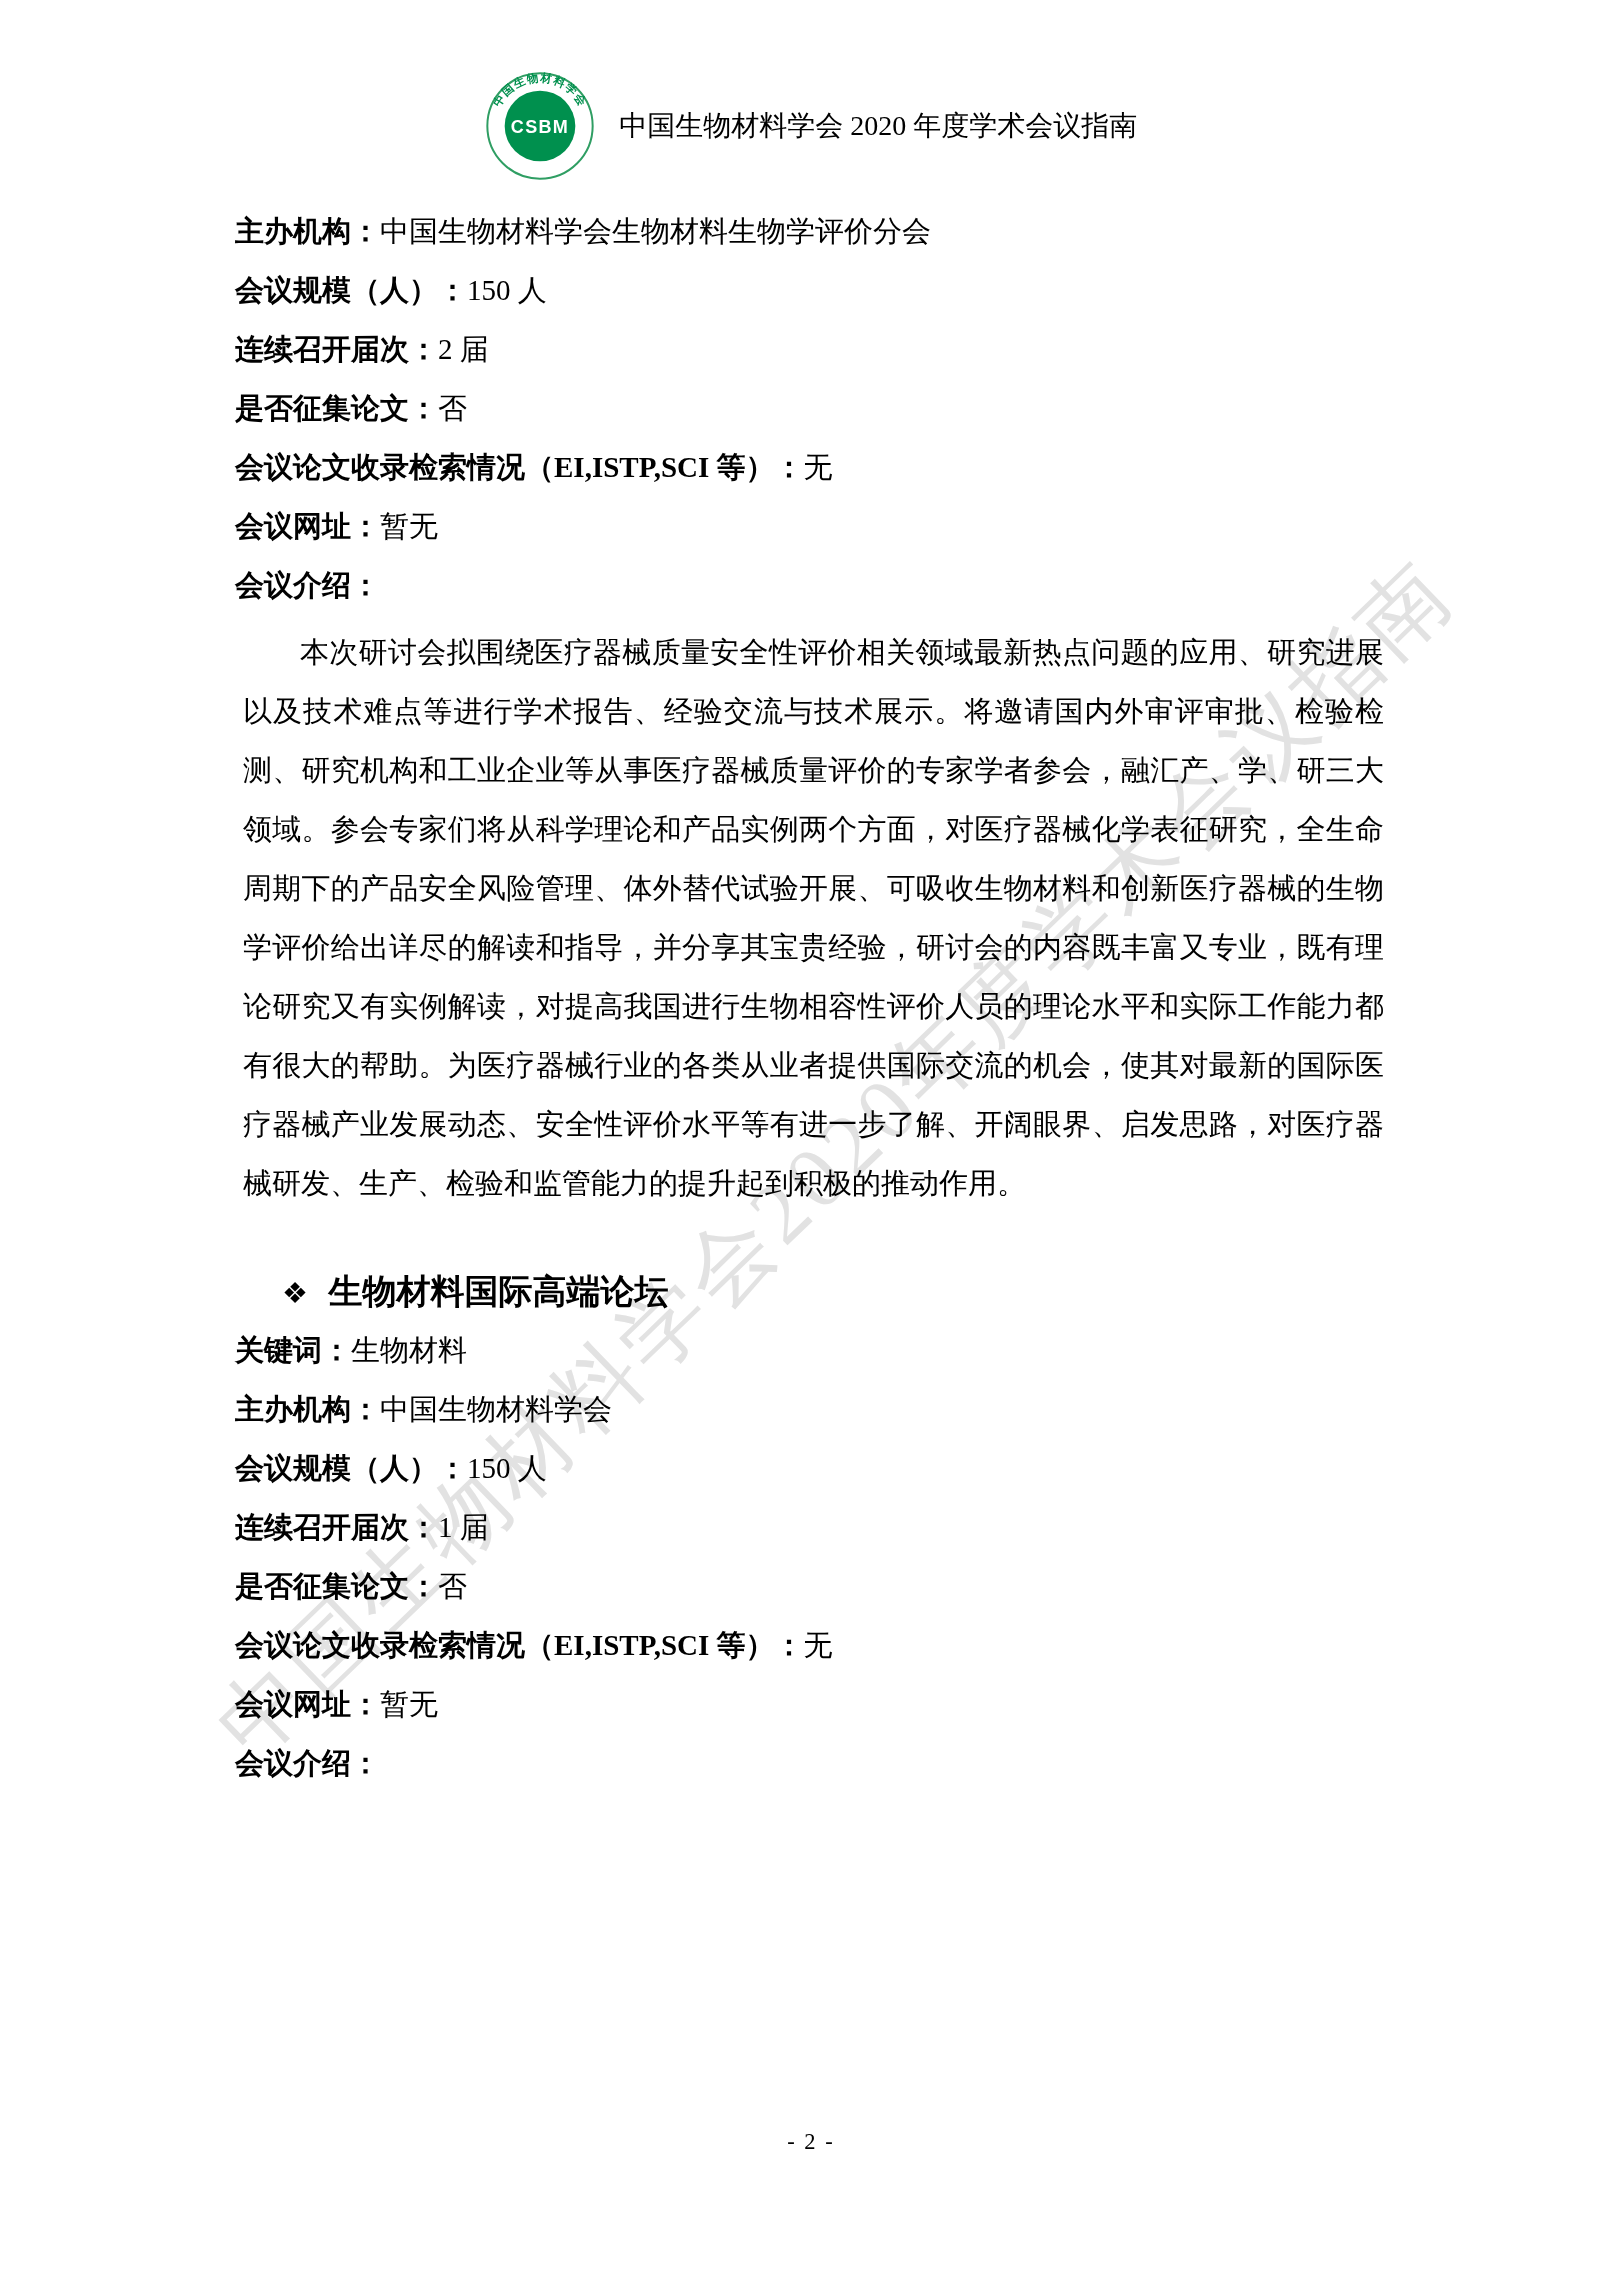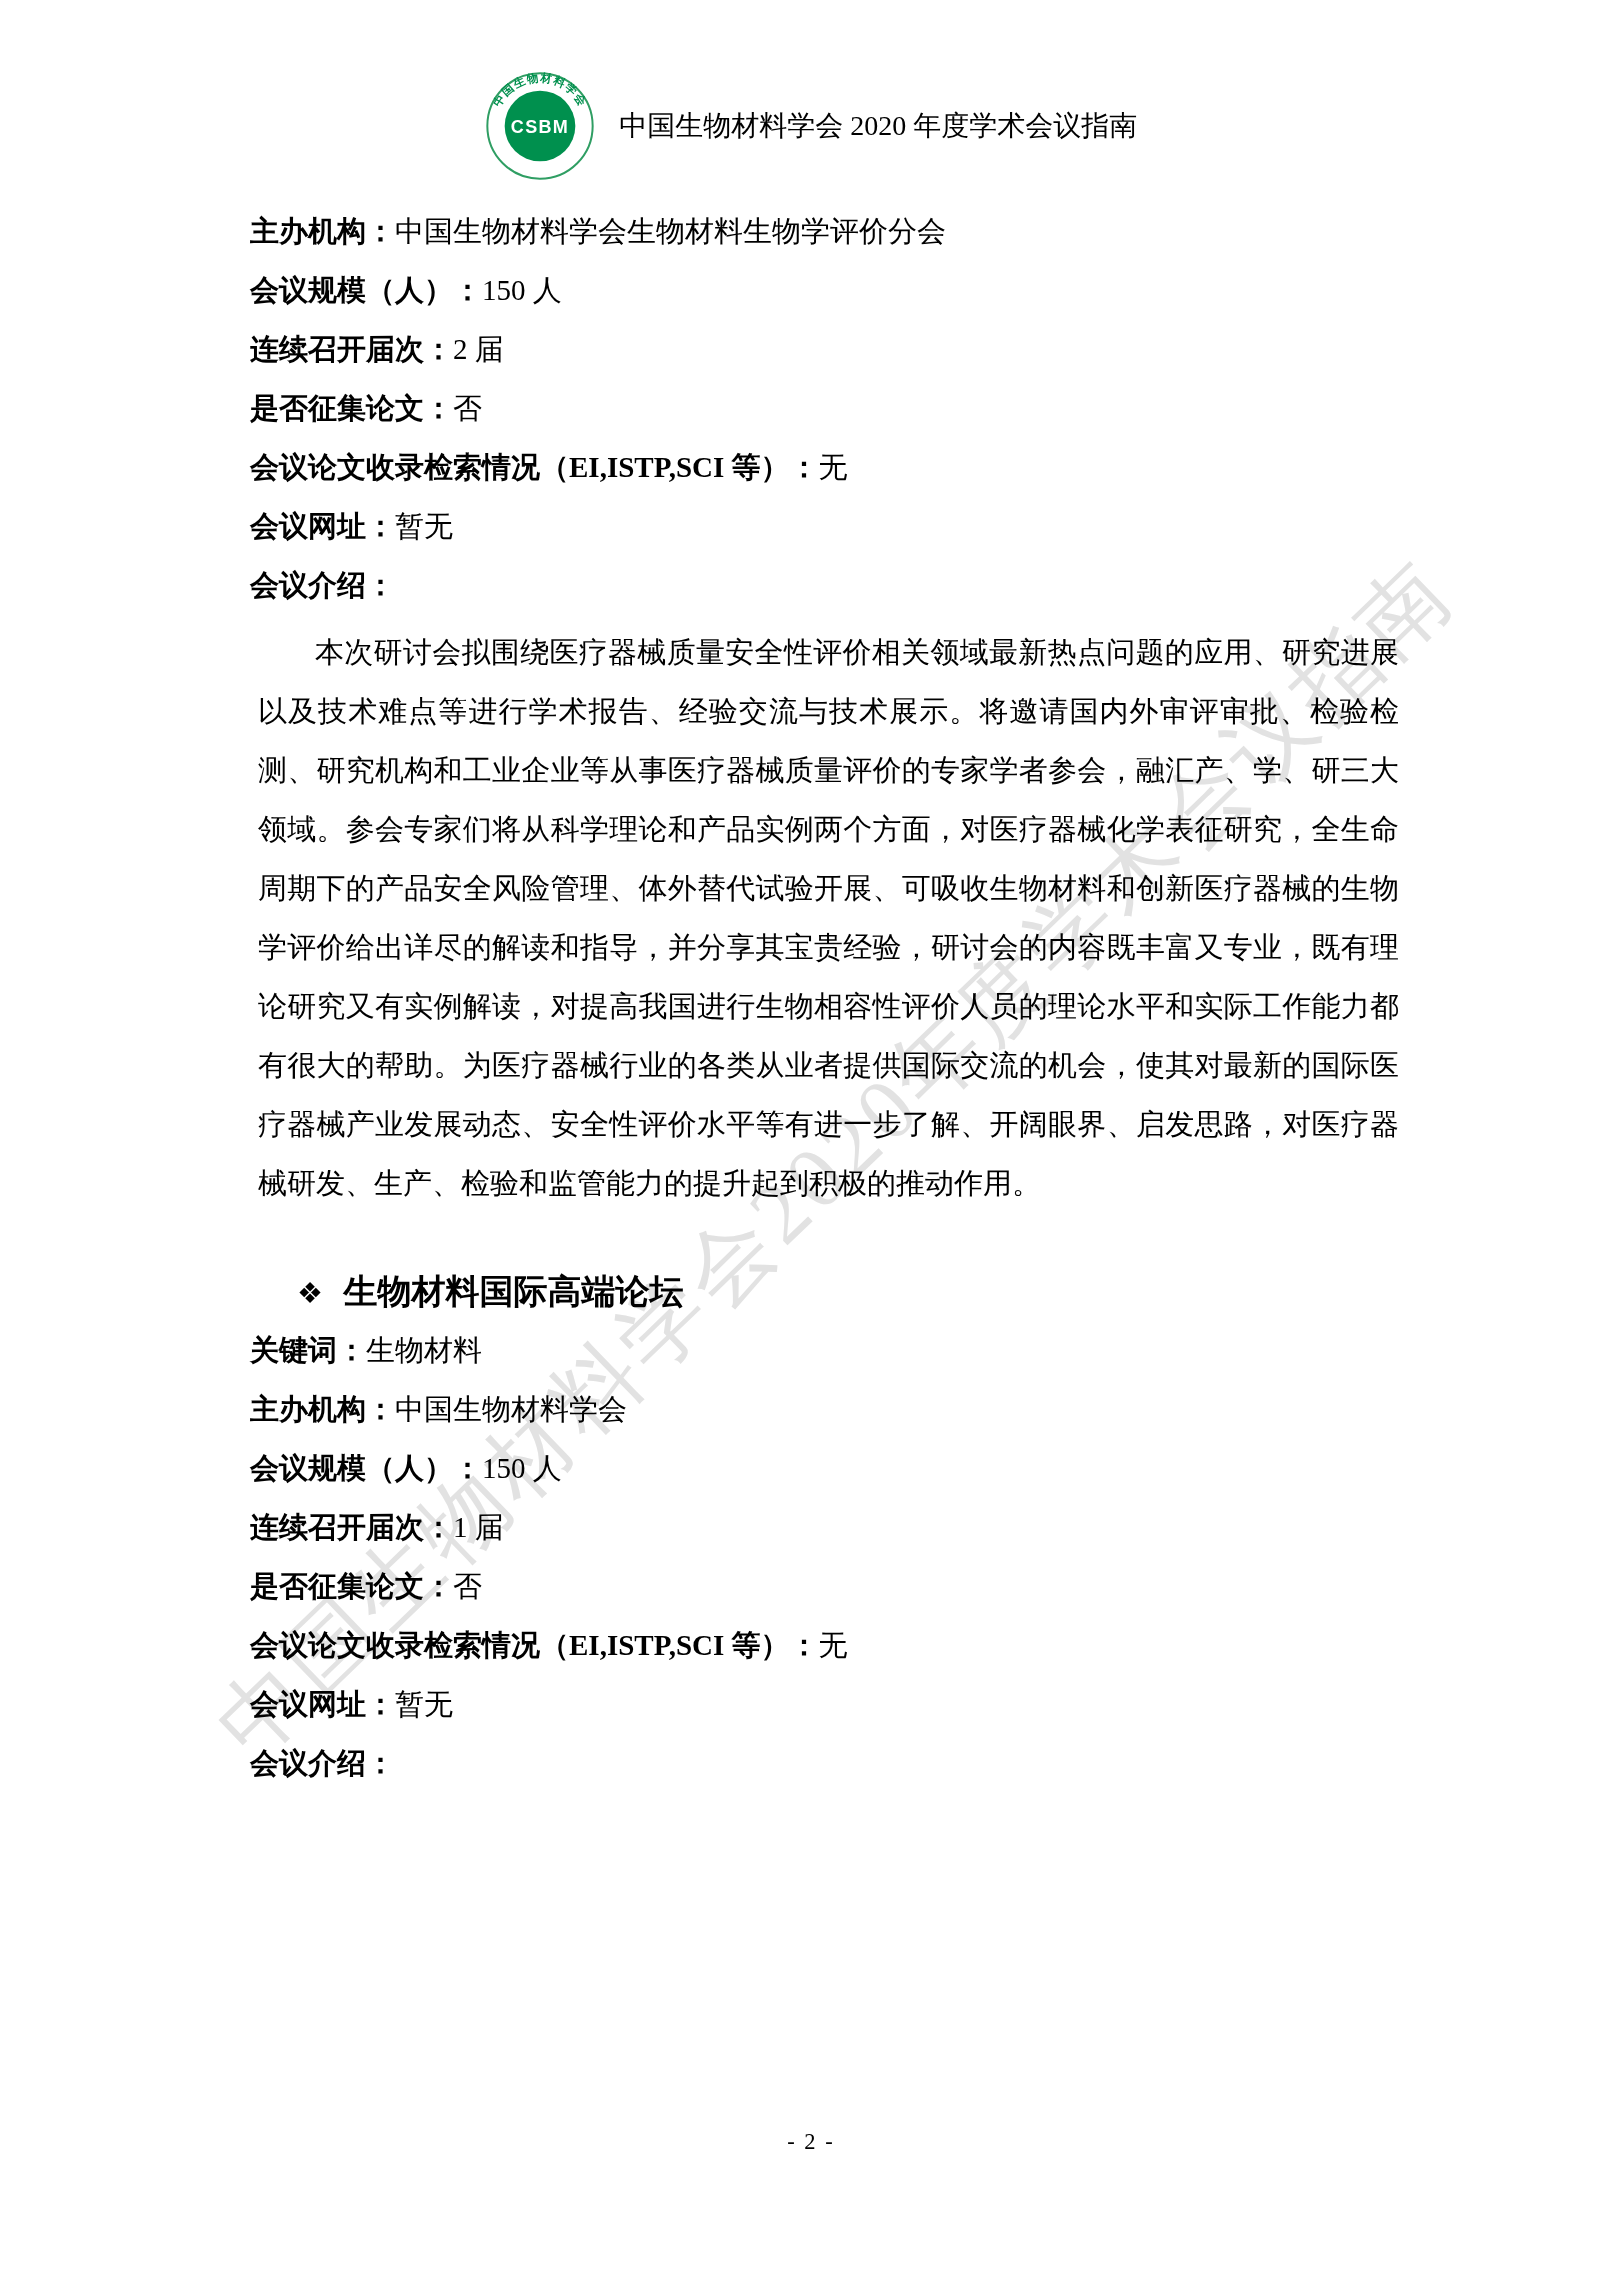--- a/index.html
+++ b/index.html
@@ -28,21 +28,21 @@
   }
   .logo{display:block;}
   .logo .outer-ring{fill:#ffffff;stroke:var(--ring_green);stroke-width:3px;}
   .logo .inner-disc{fill:var(--brand_green);}
   .logo .ring-text{font-size:17px;fill:var(--brand_green);font-weight:bold;
     font-family:"Liberation Sans","DejaVu Sans",sans-serif;letter-spacing:2px;}
   .logo .logo-acronym{font-size:27px;fill:#ffffff;font-weight:bold;
     font-family:"Liberation Sans","DejaVu Sans",sans-serif;letter-spacing:2px;}
   .doc-title{font-size:28px;line-height:1;margin-left:8px;}
   .content{
-    position:absolute;left:250px;top:202px;width:1157px;z-index:1;
+    position:absolute;left:235px;top:202px;width:1157px;z-index:1;
   }
   .field{font-size:29px;line-height:59px;height:59px;white-space:nowrap;}
   .field .label{font-weight:bold;}
   .para{margin:8px;font-size:29px;line-height:59px;text-align:justify;text-indent:57px;}
   .section-title{margin-top:49px;height:59px;line-height:59px;font-size:34px;font-weight:bold;white-space:nowrap;margin-left:47px;}
   .section-title .bullet{font-size:29px;margin-right:20.5px;font-weight:normal;}
   .page-footer{
     position:absolute;top:2129px;left:0;width:100%;z-index:1;
     text-align:center;font-size:22.5px;letter-spacing:2px;
   }

